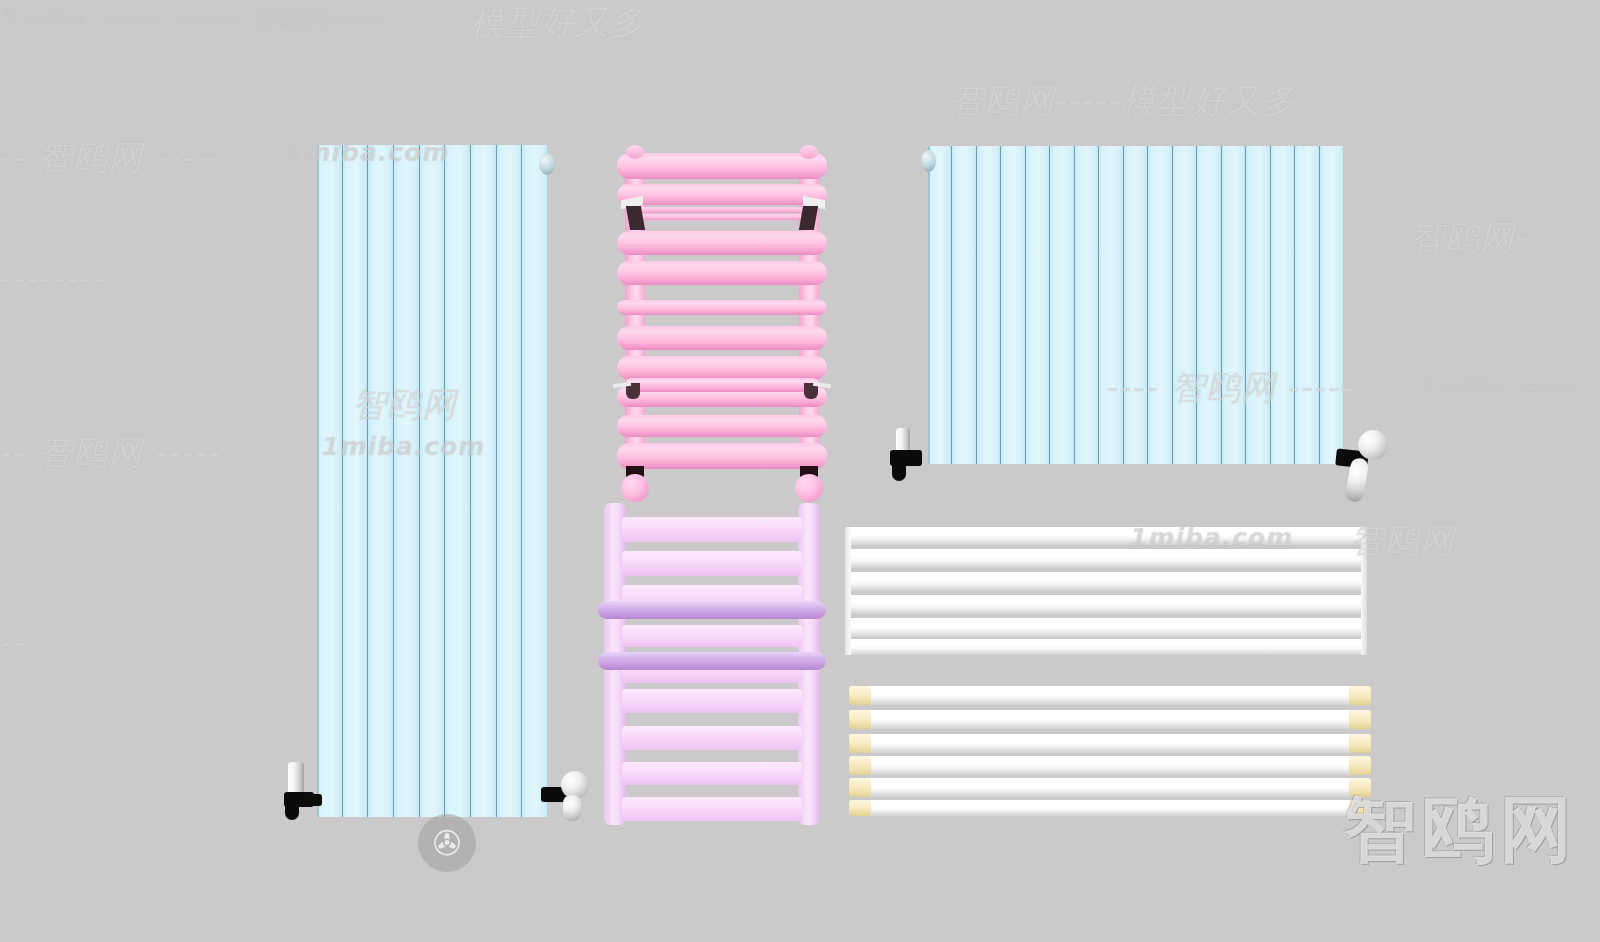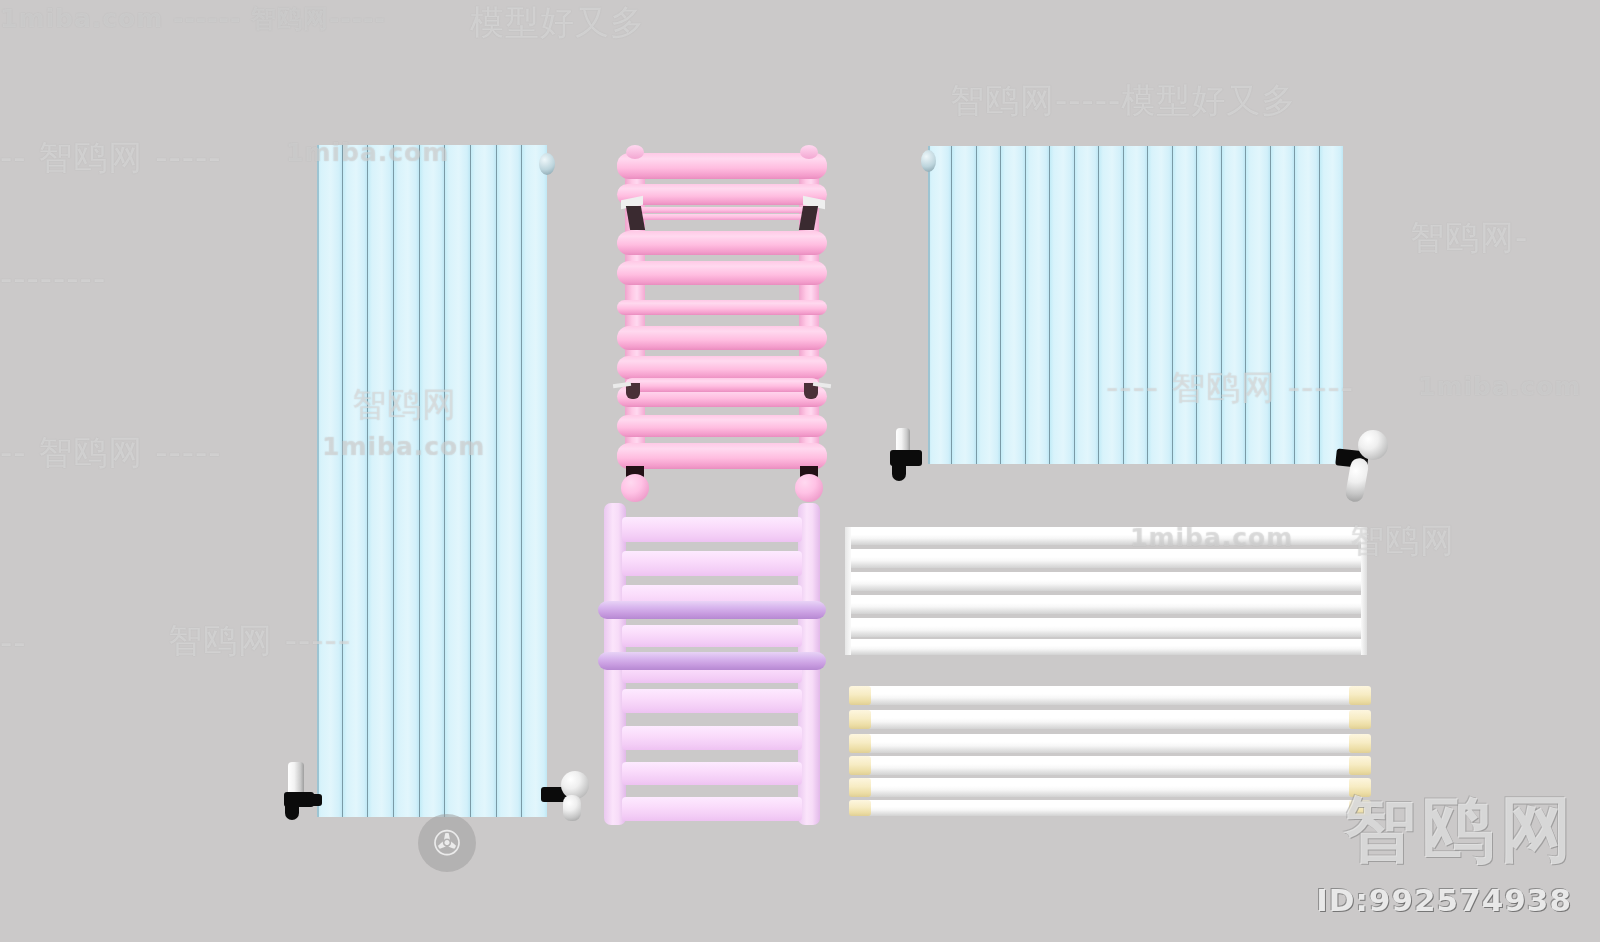--- a/index.html
+++ b/index.html
@@ -5,21 +5,21 @@
   html,body{margin:0;padding:0;}
   body{
     width:1600px;height:942px;overflow:hidden;
     font-family:"Liberation Sans","DejaVu Sans",sans-serif;
     background:#cbc9c9;
     position:relative;
   }
   #stage{position:absolute;inset:0;background:#cbc9c9;overflow:hidden;}
 
   
-  .wm-layer{position:absolute;inset:0;pointer-events:none;overflow:hidden;z-index:5;}
+  .wm-layer{position:absolute;inset:0;pointer-events:none;overflow:hidden;z-index:5;font-style:italic;}
   .wm{
     position:absolute;white-space:nowrap;
     font-family:"DejaVu Sans","Liberation Sans",sans-serif;
     color:rgba(255,255,255,0.42);
     text-shadow:0 0 1px rgba(150,150,150,0.55);
     letter-spacing:1px;
   }
   .wm.cn{font-size:34px;}
   .wm.lat{font-size:25px;font-weight:bold;color:rgba(255,255,255,0.34);}
 
@@ -298,24 +298,22 @@
       <div class="wm cn" style="left: 950px; top: 78px;">智鸥网-----模型好又多</div>
       <div class="wm cn" style="left: 1410px; top: 215px;">智鸥网-</div>
       <div class="wm cn" style="left: 0px; top: 258px;">--------</div>
       <div class="wm cn" style="left: 352px; top: 382px;">智鸥网</div>
       <div class="wm cn" style="left: 1106px; top: 365px;">---- 智鸥网 -----</div>
       <div class="wm lat" style="left: 1418px; top: 372px;">1miba.com</div>
       <div class="wm cn" style="left: 0px; top: 430px;">-- 智鸥网 -----</div>
       <div class="wm lat" style="left: 322px; top: 432px;">1miba.com</div>
       <div class="wm lat" style="left: 1130px; top: 523px;">1miba.com</div>
       <div class="wm cn" style="left: 1350px; top: 518px;">智鸥网</div>
-      <div class="wm cn" style="left: 168px; top: 618px;">智鸥网 -----</div>
       <div class="wm cn" style="left: 0px; top: 622px;">--</div>
     </div>
 
   <div class="wm-brand">
     <div class="badge">✇</div>
   </div>
 
   <div class="wm-big">智鸥网</div>
-  <div class="wm-id">ID:992574938</div>
 
 </div>
 
 </body></html>

